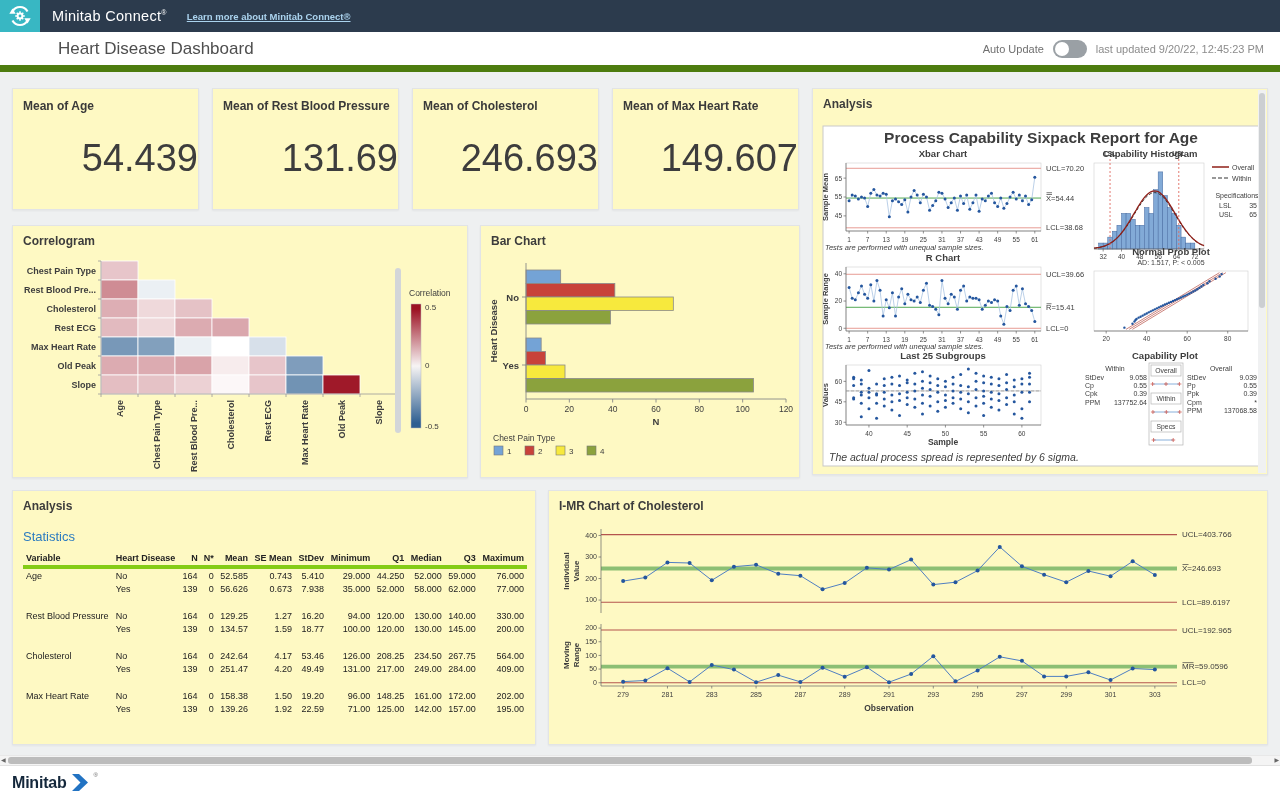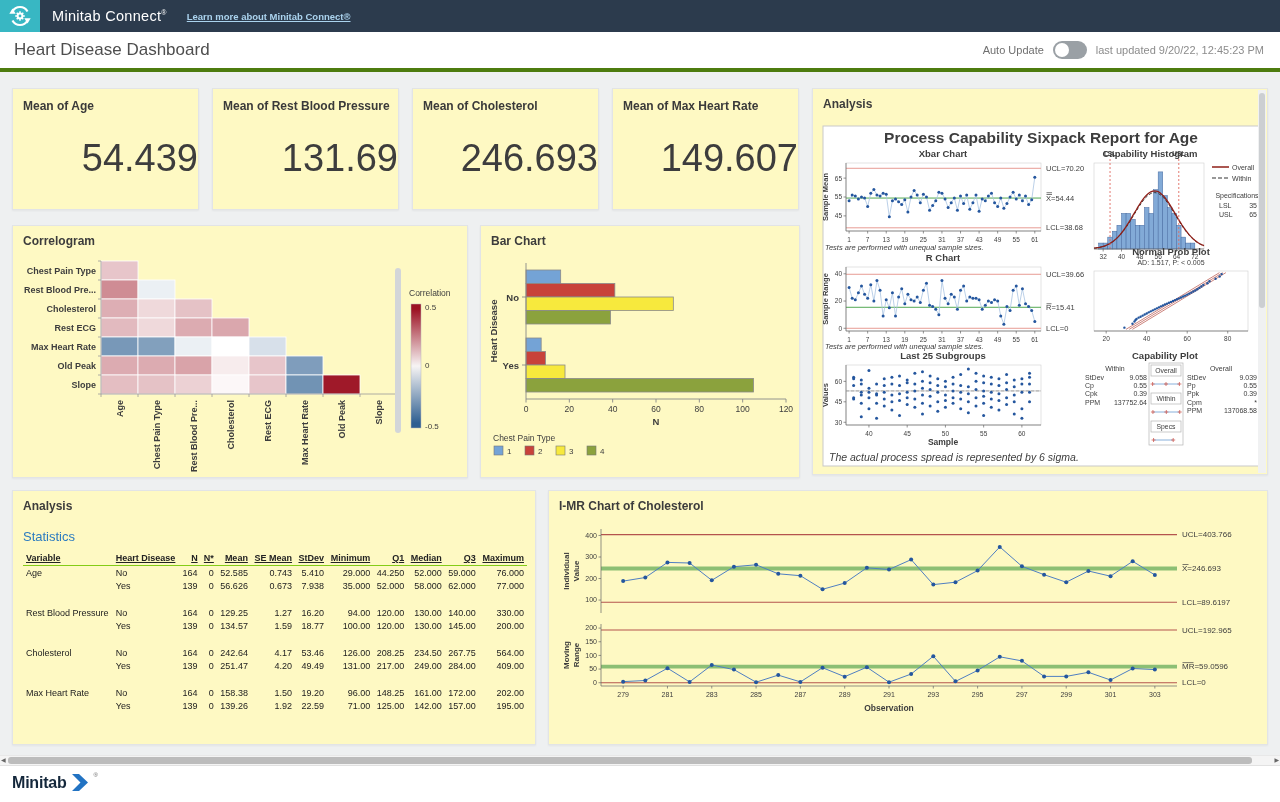--- a/index.html
+++ b/index.html
@@ -7,39 +7,39 @@
         font-family:"Liberation Sans",sans-serif;}
   
   .navbar{position:absolute;left:0;top:0;width:1280px;height:32px;background:#2c3b4d;
           display:flex;align-items:center;}
   .nav-logo{width:40px;height:32px;background:#38b7c3;flex:0 0 auto;}
   .brand{color:#fff;font-size:14.5px;margin-left:12px;letter-spacing:.3px;}
   .brand sup{font-size:7px;}
   .navlink{color:#abd3ee;font-size:9.5px;font-weight:700;text-decoration:underline;margin-left:20px;}
   
   .pagehead{position:absolute;left:0;top:32px;width:1280px;height:40px;background:#fff;
-            border-bottom:4px solid #4d7c0f;display:flex;align-items:center;box-sizing:border-box;}
+            border-bottom:7px solid #4d7c0f;display:flex;align-items:center;box-sizing:border-box;padding-left:44px;}
   .ptitle-main{font-size:17px;color:#4e4e4e;margin-left:14px;}
   .head-right{margin-left:auto;margin-right:16px;display:flex;align-items:center;gap:9px;}
   .au-label{font-size:11px;color:#6f6f6f;margin-left:48px;}
   .toggle{width:34px;height:18px;border-radius:9px;background:#9aa0a5;position:relative;cursor:pointer;}
   .knob{width:14px;height:14px;border-radius:50%;background:#fff;position:absolute;left:2px;top:2px;}
   .lu-label{font-size:11px;color:#8c8c8c;}
   
   .panel{position:absolute;background:#fef9c3;border:1px solid #e2e4e6;box-sizing:border-box;
          box-shadow:0 1px 2px rgba(0,0,0,.05);}
   .ptitle{position:absolute;left:10px;top:8px;font-size:12px;font-weight:700;color:#3c3c3c;}
   .card-label{position:absolute;left:10px;top:10px;font-size:12px;font-weight:700;color:#3a3a3a;}
   .card-value{position:absolute;left:0;top:48px;width:100%;text-align:right;font-size:38px;color:#3d3d3d;}
   .panel svg{position:absolute;left:0;top:0;}
   .panel svg text{font-family:"Liberation Sans",sans-serif;fill:#3d3d3d;}
   .stats-head{position:absolute;left:10px;top:38px;font-size:13px;font-weight:400;color:#2b7bc0;}
   table.stats{position:absolute;left:10px;top:60px;width:504px;border-collapse:collapse;
               font-size:9px;color:#222;}
-  table.stats th{font-weight:700;border-bottom:1px solid #84cc16;padding:2px 3px;white-space:nowrap;text-decoration:underline;}
+  table.stats th{font-weight:700;border-bottom:4px solid #84cc16;padding:2px 3px;white-space:nowrap;}
   table.stats td{padding:1.5px 3px;white-space:nowrap;}
   .num{text-align:right;} .txt{text-align:left;}
   tr.spacer td{height:11px;}
   
   .vscroll{position:absolute;right:1px;top:1px;width:8px;height:383px;background:#f0f1f2;}
   .vthumb{position:absolute;left:1px;top:3px;width:6px;height:215px;background:#cccfd2;border-radius:3px;}
   
   .hscroll{position:absolute;left:0;top:755px;width:1280px;height:10px;background:#f4f4f4;
            border-top:1px solid #e8e8e8;box-sizing:border-box;}
   .hthumb{position:absolute;left:8px;top:1px;width:1244px;height:7px;background:#bcbcbc;border-radius:3px;}

